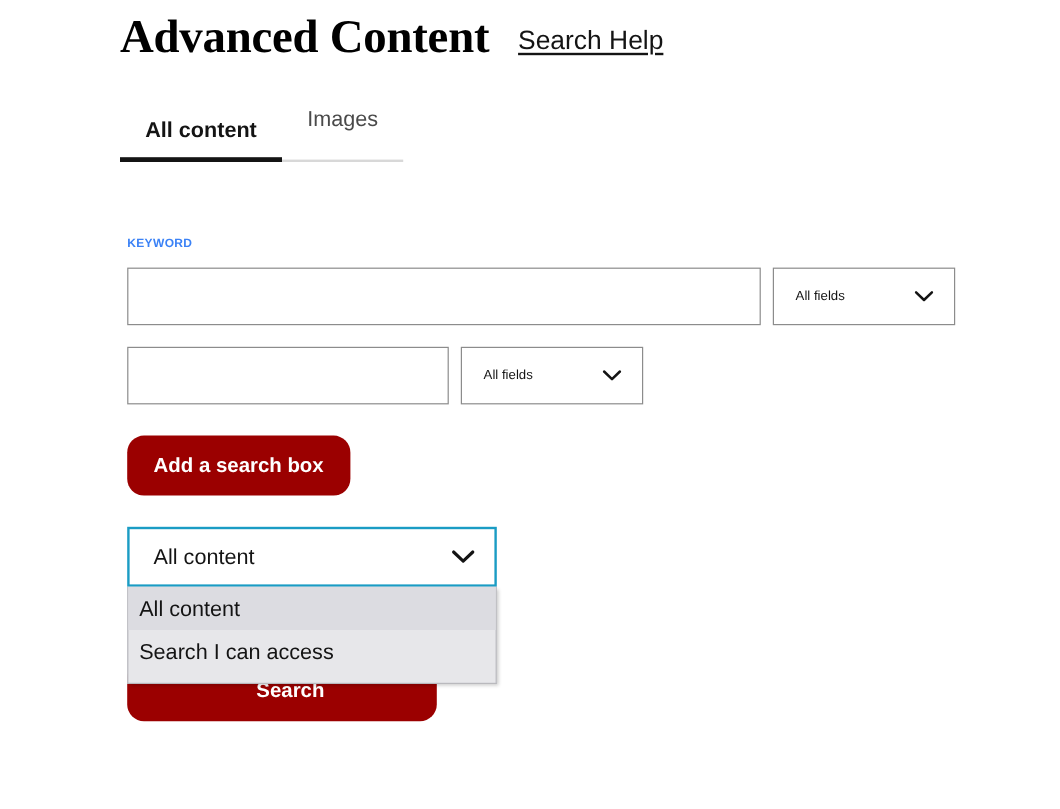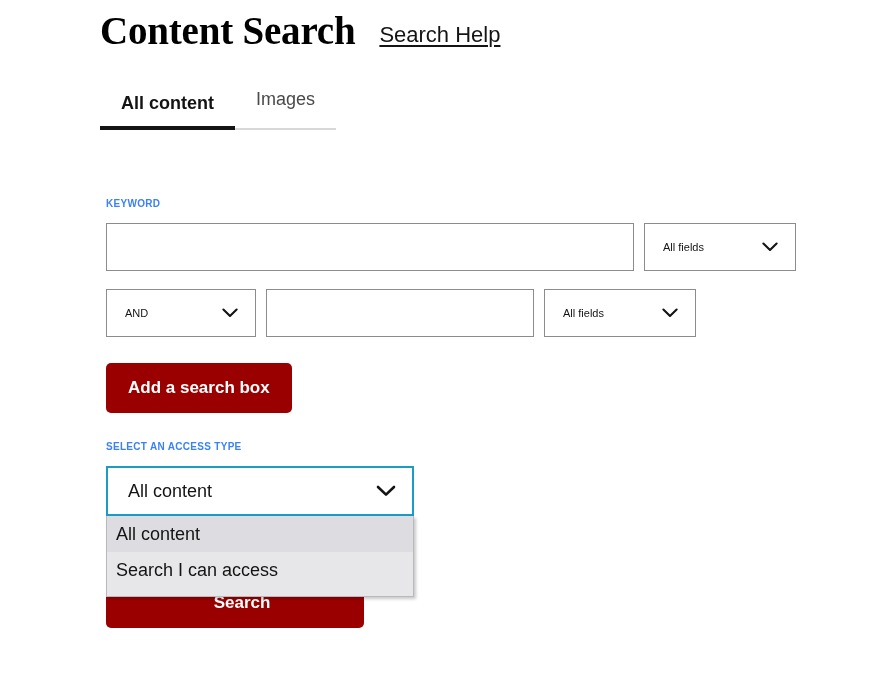--- a/index.html
+++ b/index.html
@@ -74,21 +74,21 @@
   }
   .tab.active {
     font-weight: 700;
     color: #141414;
     border-bottom: 4px solid #141414;
   }
   .tab.inactive {
     font-weight: 400;
     color: #4a4a4a;
     border-bottom: 2px solid #d8d8d8;
-    padding-bottom: 18px;
+    padding-bottom: 23px;
   }
 
   
   .form {
     position: absolute;
     left: 106px;
     top: 196px;
     width: 700px;
   }
   .field-label {
@@ -152,21 +152,21 @@
   .spacer-26 { height: 26px; }
 
   
   .btn-red {
     display: inline-block;
     background: #9b0000;
     color: #ffffff;
     font-size: 17px;
     font-weight: 700;
     border: none;
-    border-radius: 5px;
+    border-radius: 14px;
     padding: 15px 22px;
     cursor: pointer;
     font-family: "Liberation Sans", sans-serif;
     line-height: 20px;
   }
 
   
   .access-wrap {
     position: relative;
     width: 308px;
@@ -214,21 +214,21 @@
     z-index: 5;
     padding-left: 36px;
   }
 </style>
 </head>
 <body>
 
 <div class="page">
 
   <div class="header">
-    <h1 class="page-title">Content Search</h1>
+    <h1 class="page-title">Advanced Content</h1>
     <a class="search-help">Search Help</a>
   </div>
 
   <div class="tabs">
     <div class="tab active">All content</div>
     <div class="tab inactive">Images</div>
   </div>
 
   <div class="form">
 
@@ -243,48 +243,39 @@
             <path d="M1.4 1.6 L8 8 L14.6 1.6" fill="none" stroke="#141414" stroke-width="2.1" stroke-linecap="round" stroke-linejoin="round"></path>
           </svg>
         </span>
       </div>
     </div>
 
     <div class="spacer-18"></div>
 
     
     <div class="row">
-      <div class="select-box op">
-        <span>AND</span>
-        <span class="chev">
-          <svg width="16" height="10" viewBox="0 0 16 10">
-            <path d="M1.4 1.6 L8 8 L14.6 1.6" fill="none" stroke="#141414" stroke-width="2.1" stroke-linecap="round" stroke-linejoin="round"></path>
-          </svg>
-        </span>
-      </div>
       <input class="text-input second" type="text" placeholder="" style="">
       <div class="select-box fields-2">
         <span>All fields</span>
         <span class="chev">
           <svg width="16" height="10" viewBox="0 0 16 10">
             <path d="M1.4 1.6 L8 8 L14.6 1.6" fill="none" stroke="#141414" stroke-width="2.1" stroke-linecap="round" stroke-linejoin="round"></path>
           </svg>
         </span>
       </div>
     </div>
 
     <div class="spacer-26"></div>
 
     
     <button class="btn-red">Add a search box</button>
 
     <div class="spacer-26"></div>
 
     
-    <div class="field-label">SELECT AN ACCESS TYPE</div>
     <div class="access-wrap">
 
       <button class="btn-red search-btn">Search</button>
 
       <div class="select-box access">
         <span>All content</span>
         <span class="chev">
           <svg width="20" height="12" viewBox="0 0 20 12">
             <path d="M2 2 L10 9.6 L18 2" fill="none" stroke="#141414" stroke-width="2.6" stroke-linecap="round" stroke-linejoin="round"></path>
           </svg>

